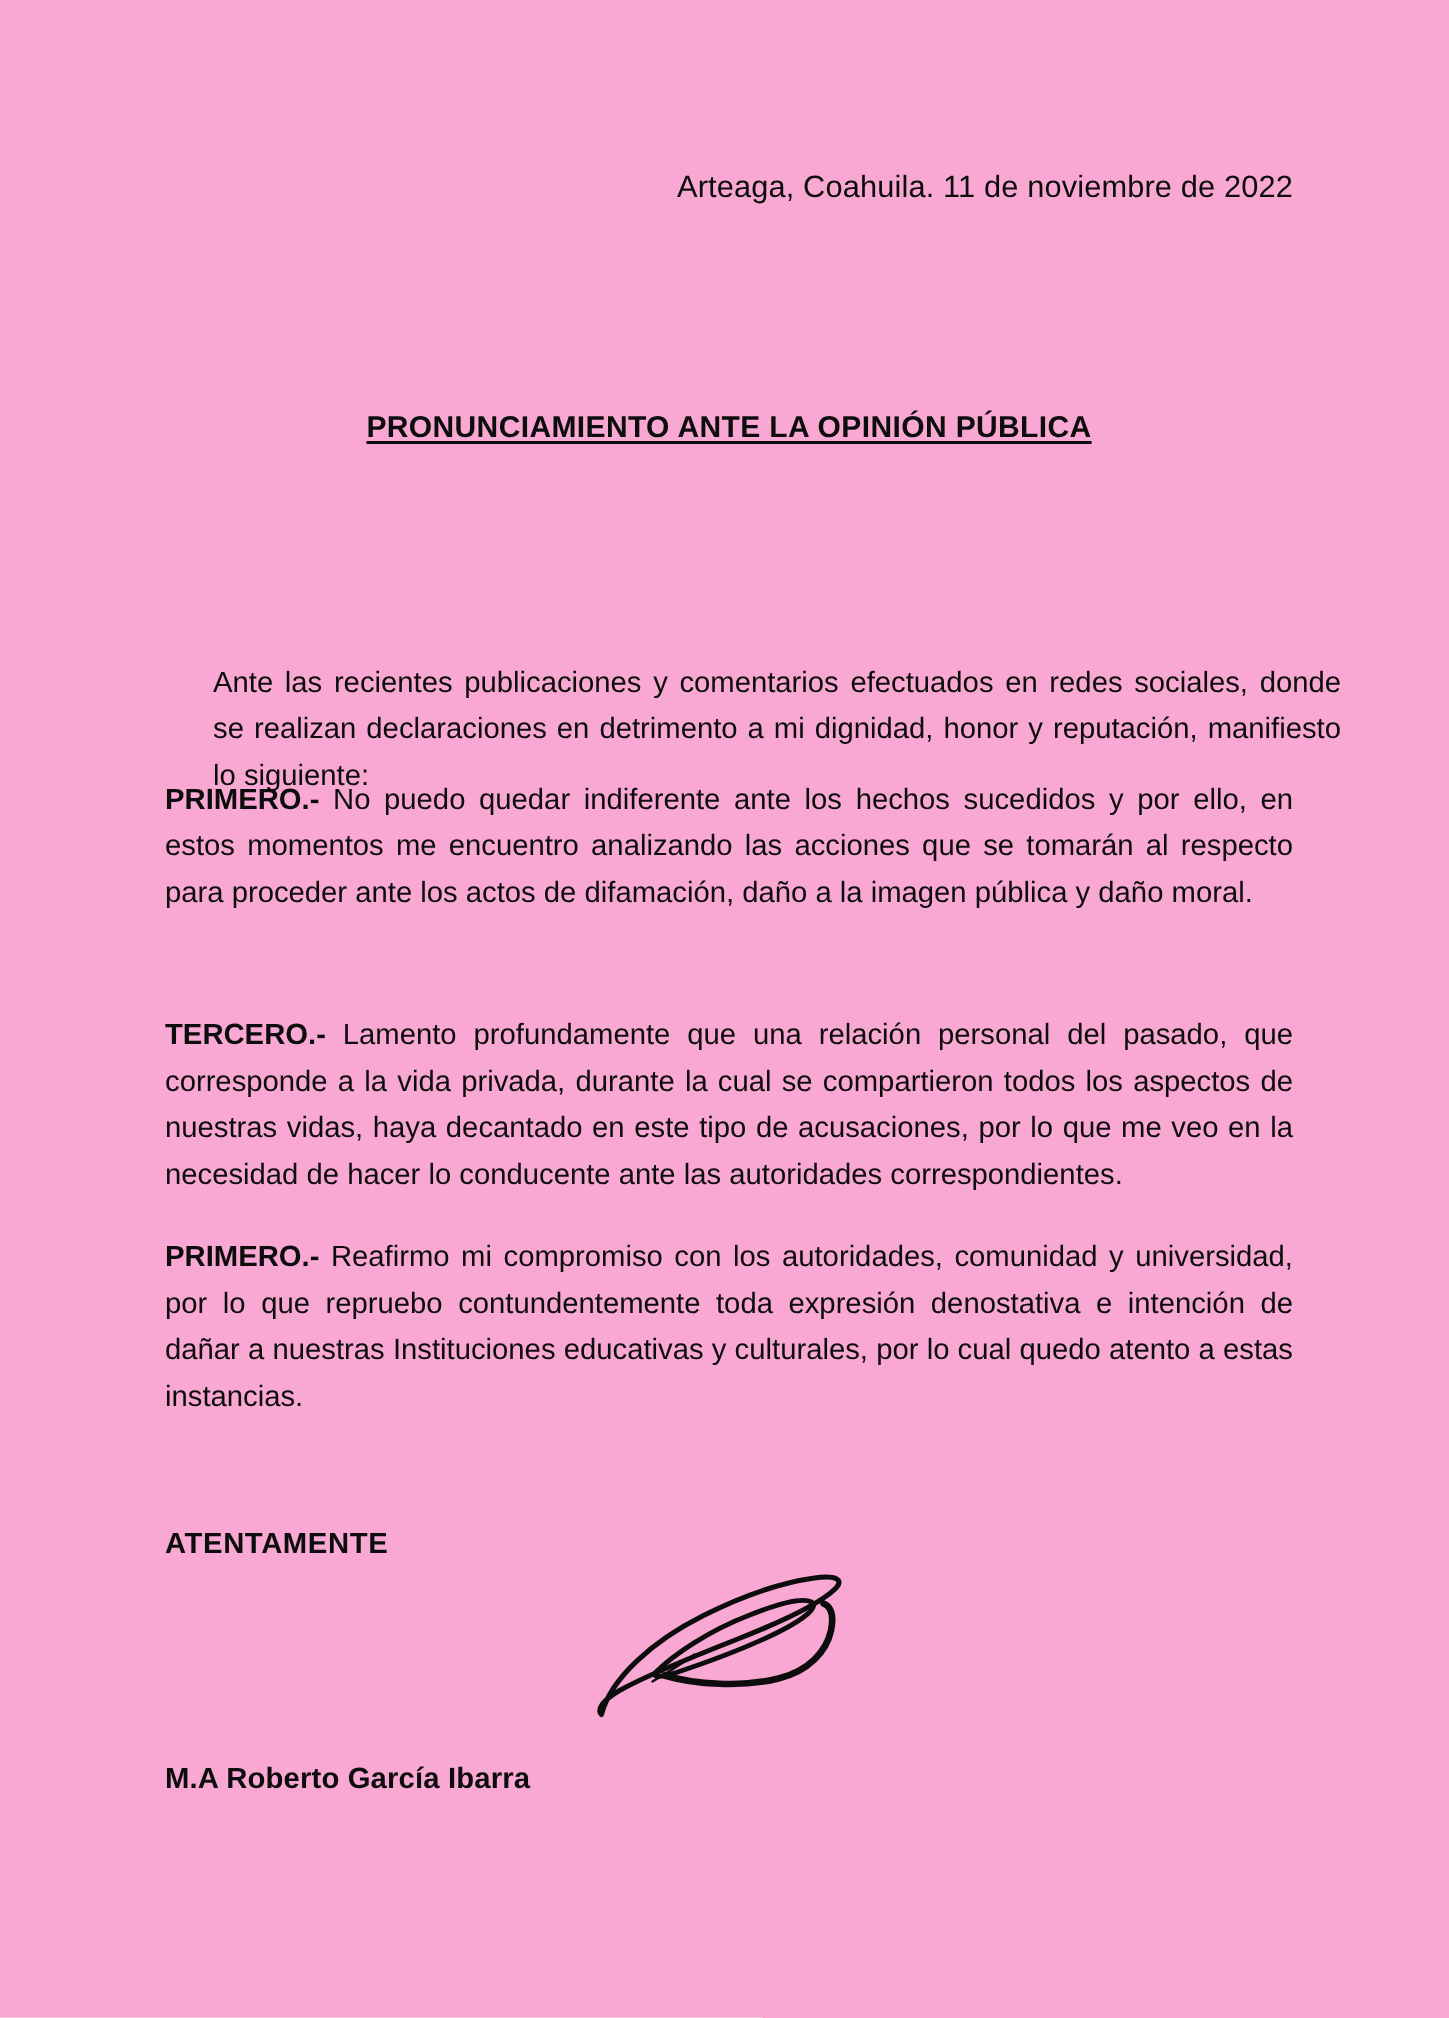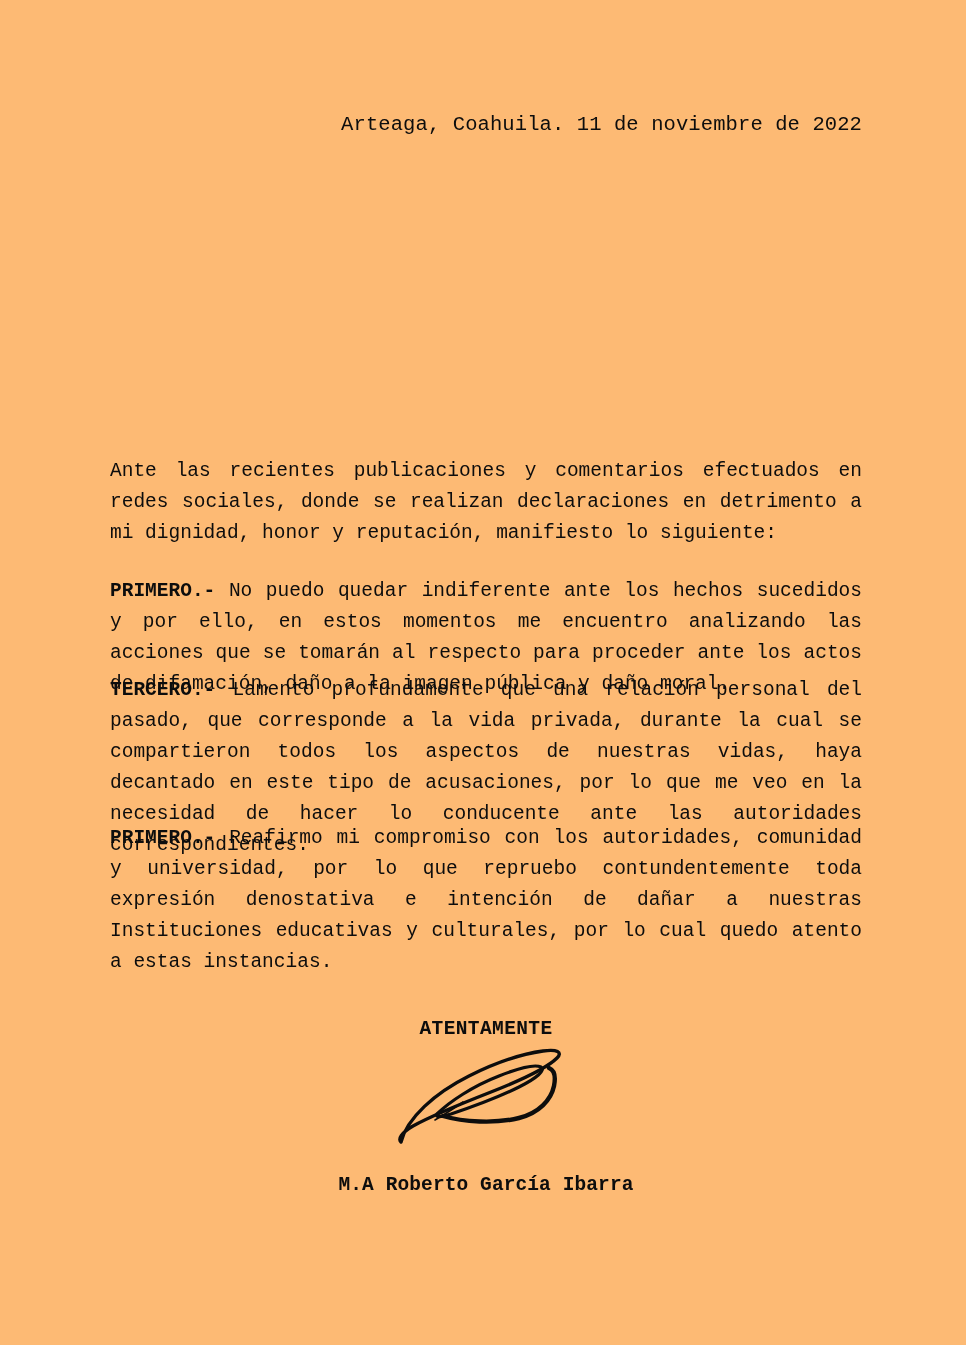--- a/index.html
+++ b/index.html
@@ -13,22 +13,21 @@
     height: 1345px;
     position: relative;
     font-family: "Liberation Sans", sans-serif;
     color: #0d0d0d;
     overflow: hidden;
   }
 
   .page {
     position: absolute;
     inset: 0;
-    background: #fdba74;
-    font-family: Liberation Mono, monospace;
+    background: #f9a8d4;
   }
 
   
   .date-line {
     position: absolute;
     left: 110px;
     top: 112px;
     width: 752px;
     text-align: right;
     font-size: 20.5px;
@@ -57,39 +56,39 @@
   
   .body-block {
     position: absolute;
     left: 110px;
     width: 752px;
     font-size: 19.5px;
     line-height: 31px;
     text-align: justify;
     text-justify: inter-word;
   }
-  .body-block.intro   { top: 456px; }
-  .body-block.primero { top: 576px; }
+  .body-block.intro   { top: 440px; margin-left: 32px; }
+  .body-block.primero { top: 518px; }
   .body-block.segundo { top: 675px; }
   .body-block.tercero { top: 823px; }
 
   .body-block p {
     margin: 0;
   }
   .clause-label {
     font-weight: bold;
   }
 
   
   .sign-block {
     position: absolute;
     left: 110px;
     top: 1018px;
     width: 752px;
-    text-align: center;
+    text-align: left;
   }
   .sign-salutation {
     font-size: 19.5px;
     font-weight: bold;
     letter-spacing: 0.4px;
   }
   .signature-wrap {
     height: 108px;
     margin-top: 6px;
     display: flex;
@@ -109,20 +108,23 @@
     margin-top: 20px;
   }
 </style>
 </head>
 <body>
 
 <div class="page">
 
   <div class="date-line">Arteaga, Coahuila. 11 de noviembre de 2022</div>
 
+  <div class="doc-title">
+    <span class="underlined">PRONUNCIAMIENTO ANTE LA OPINIÓN PÚBLICA</span>
+  </div>
 
   <div class="body-block intro">
     <p>Ante las recientes publicaciones y comentarios efectuados en redes sociales, donde se realizan declaraciones en detrimento a mi dignidad, honor y reputación, manifiesto lo siguiente:</p>
   </div>
 
   <div class="body-block primero">
     <p>
       <span class="clause-label">PRIMERO.-</span><span> No puedo quedar indiferente ante los hechos sucedidos y por ello, en estos momentos me encuentro analizando las acciones que se tomarán al respecto para proceder ante los actos de difamación, daño a la imagen pública y daño moral.</span>
     </p>
   </div>

